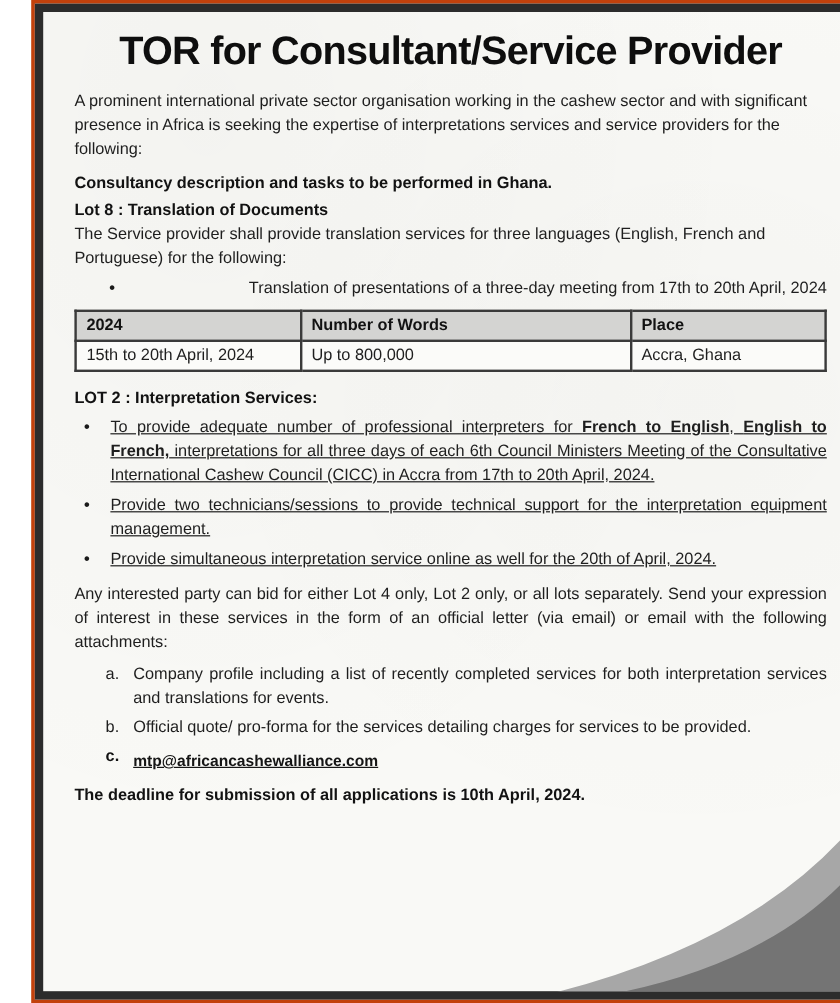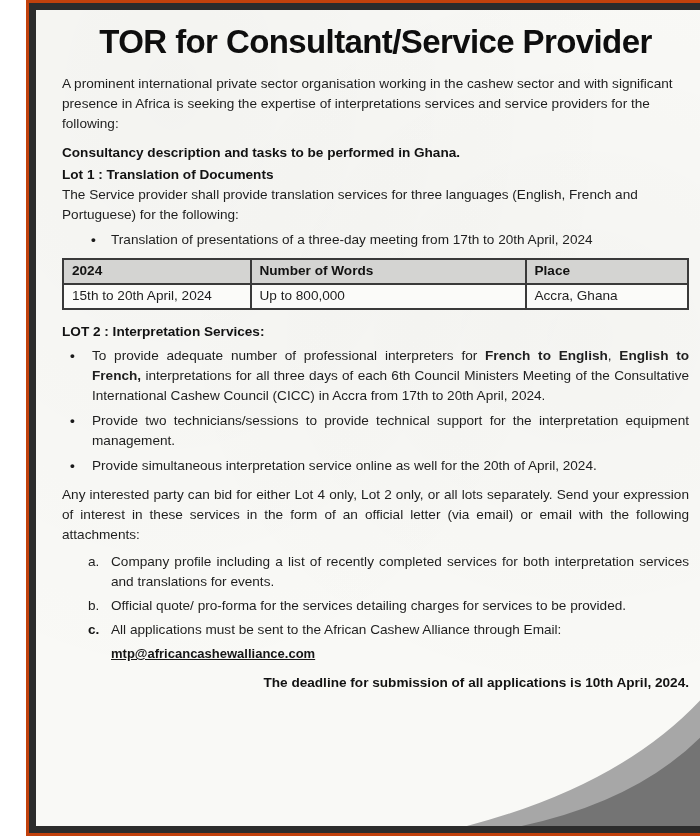--- a/index.html
+++ b/index.html
@@ -38,25 +38,25 @@
   .intro{margin:0 0 9px;}
   .consult-h{margin:0 0 2px;}
   .lot1-h{margin:0;}
   .lot1-desc{margin:0 0 5px;}
   ul.dots{list-style:none;margin:0;padding:0;}
   ul.dots li{position:relative;}
   ul.dots li::before{
     content:"\2022";
     position:absolute;font-weight:bold;color:#1a1a1a;
   }
-  ul.lot1-list{margin:0 0 8px;}
+  ul.lot1-list{margin:0 0 8px;text-align:right;}
   ul.lot1-list li{padding-left:49px;margin-bottom:3px;}
   ul.lot1-list li::before{left:29px;}
   ul.lot2-list{margin:0 0 9px;}
-  ul.lot2-list li{padding-left:30px;margin-bottom:5px;text-align:justify;}
+  ul.lot2-list li{padding-left:30px;margin-bottom:5px;text-align:justify;text-decoration:underline;}
   ul.lot2-list li::before{left:8px;}
   table.sched{
     width:100%;
     border-collapse:collapse;
     margin:2px 0 12px;
   }
   table.sched th, table.sched td{
     border:2px solid #3a3a3a;
     padding:1px 8px 2px;
     font-size:13.6px;
@@ -72,42 +72,42 @@
   .apply-intro{margin:0 0 7px;text-align:justify;}
   ol.letters{list-style:none;margin:0 0 5px;padding:0;}
   ol.letters li{display:flex;margin-bottom:4px;}
   ol.letters .marker{flex:0 0 23px;padding-left:26px;}
   ol.letters .li-text{flex:1;text-align:justify;}
   .email-line{
     font-size:13px;line-height:24px;font-weight:bold;color:#151515;
     text-decoration:underline;
     margin-top:2px;
   }
-  .deadline{margin:7px 0 0;font-weight:bold;color:#121212;text-align:right;}
+  .deadline{margin:7px 0 0;font-weight:bold;color:#121212;}
 </style>
 </head>
 <body>
 
 <div class="canvas">
   <div class="page">
 
     <svg class="swoosh" viewBox="0 0 262 152" aria-hidden="true">
       <path d="M262,6 Q180,108 8,152 L262,152 Z" fill="#a7a7a7"></path>
       <path d="M262,44 Q196,124 62,152 L262,152 Z" fill="#747474"></path>
     </svg>
 
     <div class="content">
 
       <h1 class="doc-title">TOR for Consultant/Service Provider</h1>
 
       <p class="intro">A prominent international private sector organisation working in the cashew sector and with significant presence in Africa is seeking the expertise of interpretations services and service providers for the following:</p>
 
       <p class="bold consult-h">Consultancy description and tasks to be performed in Ghana.</p>
 
-      <p class="bold lot1-h">Lot 1 :  Translation of Documents</p>
+      <p class="bold lot1-h">Lot 8 :  Translation of Documents</p>
       <p class="lot1-desc">The Service provider shall provide translation services for three languages (English, French and Portuguese) for the following:</p>
 
       <ul class="dots lot1-list">
         <li>Translation of presentations of a three-day meeting from 17th to 20th April, 2024</li>
       </ul>
 
       <table class="sched">
         <thead>
           <tr>
             <th class="col-date">2024</th>
@@ -140,21 +140,20 @@
           <span class="marker">a.</span>
           <span class="li-text">Company profile including a list of recently completed services for both interpretation services and translations for events.</span>
         </li>
         <li>
           <span class="marker">b.</span>
           <span class="li-text">Official quote/ pro-forma for the services detailing charges for services to be provided.</span>
         </li>
         <li>
           <span class="marker bold">c.</span>
           <span class="li-text">
-            <span>All applications must be sent to the African Cashew Alliance through Email:</span>
             <span class="email-line" style="display:block;">mtp@africancashewalliance.com</span>
           </span>
         </li>
       </ol>
 
       <p class="deadline">The deadline for submission of all applications is 10th April, 2024.</p>
 
     </div>
   </div>
 </div>

